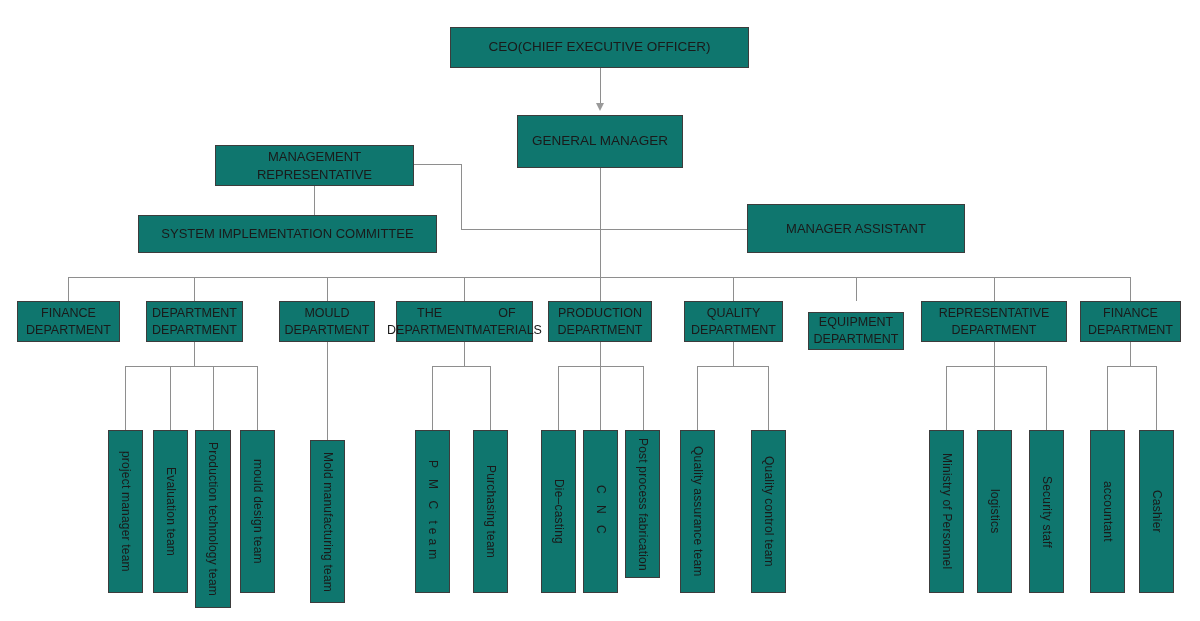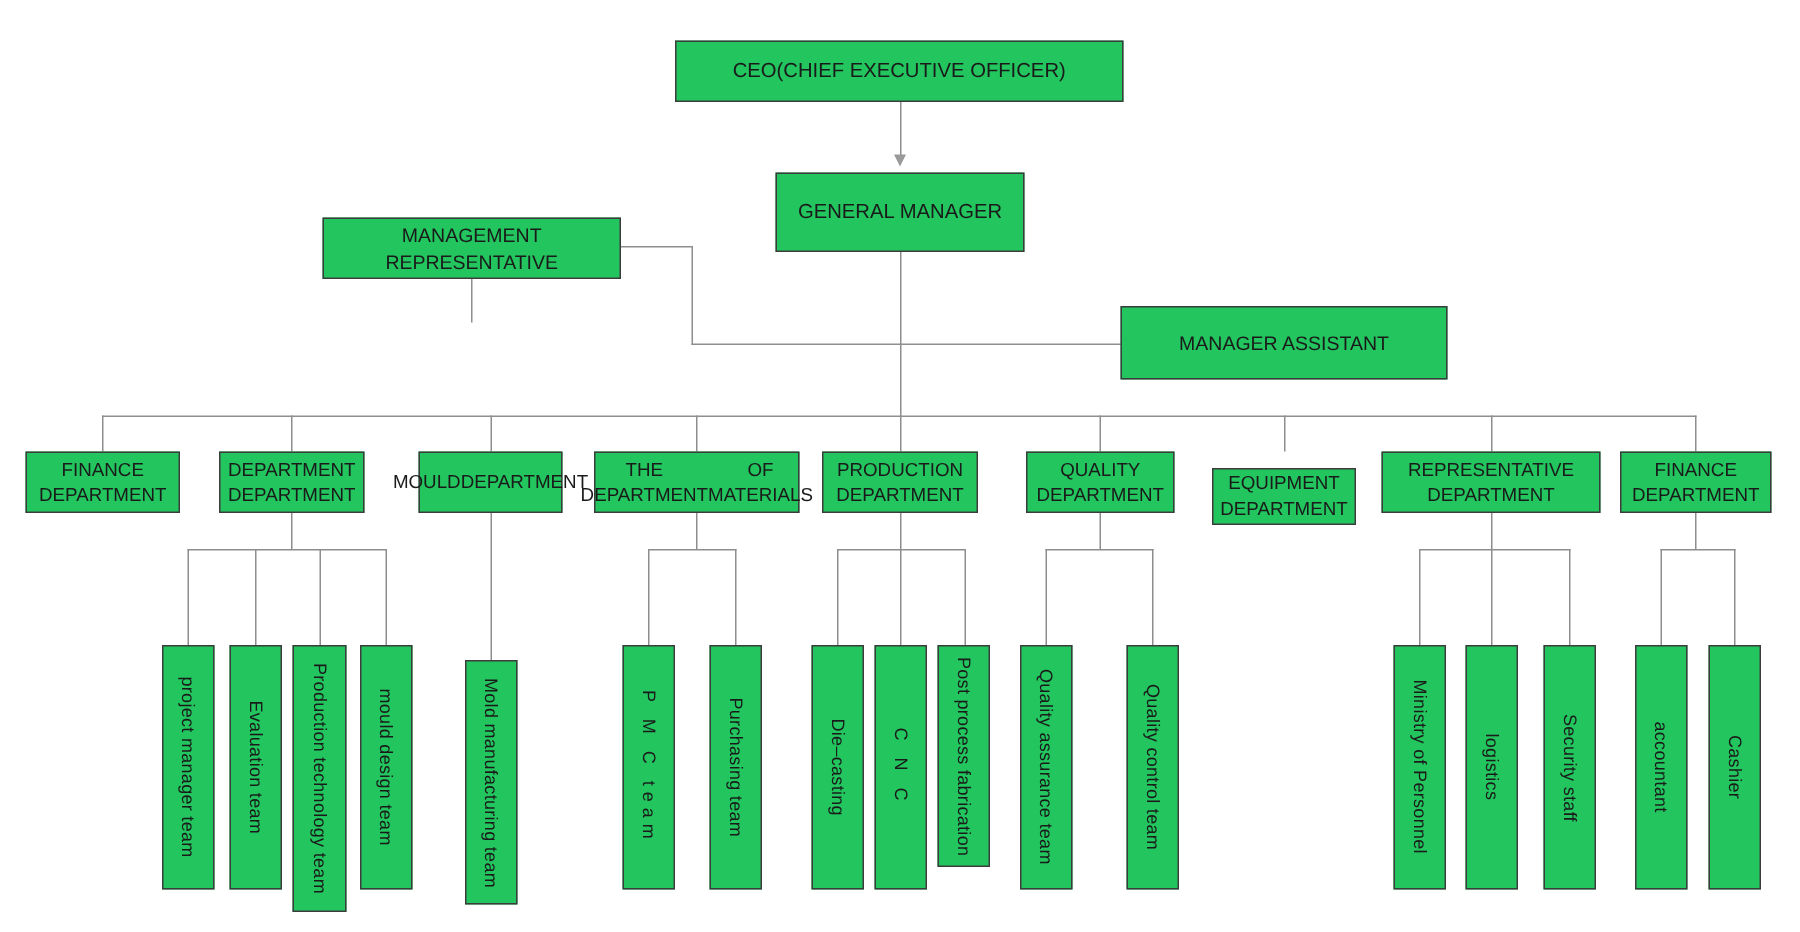--- a/index.html
+++ b/index.html
@@ -17,21 +17,21 @@
     width: 1200px;
     height: 621px;
     background: #ffffff;
     overflow: hidden;
   }
   
   .node {
     position: absolute;
     box-sizing: border-box;
     border: 1px solid #3c3c3c;
-    background: #22c55e;
+    background: #0f766e;
     display: flex;
     align-items: center;
     justify-content: center;
     text-align: center;
     line-height: 1.35;
     color: #1a1a1a;
     z-index: 3;
   }
   .node.h {
     font-size: 13px;
@@ -93,20 +93,23 @@
     <span>GENERAL MANAGER</span>
   </div>
 
   <div class="node h" style="left:215px; top:145px; width:199px; height:41px; flex-direction:column;">
     <span>MANAGEMENT</span>
     <span>REPRESENTATIVE</span>
   </div>
 
   <div class="ln v" style="left:314px; top:186px; height:29px;"></div>
 
+  <div class="node h" style="left:138px; top:215px; width:299px; height:38px;">
+    <span>SYSTEM IMPLEMENTATION COMMITTEE</span>
+  </div>
 
   <div class="ln h" style="left:414px; top:164px; width:48px;"></div>
   <div class="ln v" style="left:461px; top:164px; height:66px;"></div>
   <div class="ln h" style="left:461px; top:229px; width:287px;"></div>
 
   <div class="node h" style="left:747px; top:204px; width:218px; height:49px;">
     <span>MANAGER ASSISTANT</span>
   </div>
 
   <div class="ln v" style="left:600px; top:168px; height:110px;"></div>
@@ -124,21 +127,21 @@
   <div class="ln v" style="left:1130px; top:277px; height:24px;"></div>
 
   <div class="node dept" style="left:17px; top:301px; width:103px; height:41px; flex-direction:column;">
     <span>FINANCE</span>
     <span>DEPARTMENT</span>
   </div>
   <div class="node dept" style="left:146px; top:301px; width:97px; height:41px; flex-direction:column;">
     <span>DEPARTMENT</span>
     <span>DEPARTMENT</span>
   </div>
-  <div class="node dept" style="left:279px; top:301px; width:96px; height:41px; flex-direction:row;">
+  <div class="node dept" style="left:279px; top:301px; width:96px; height:41px; flex-direction:column;">
     <span>MOULD</span>
     <span>DEPARTMENT</span>
   </div>
   <div class="node dept" style="left:396px; top:301px; width:137px; height:41px; flex-direction:row;">
     <span>THE DEPARTMENT</span>
     <span>OF MATERIALS</span>
   </div>
   <div class="node dept" style="left:548px; top:301px; width:104px; height:41px; flex-direction:column;">
     <span>PRODUCTION</span>
     <span>DEPARTMENT</span>

